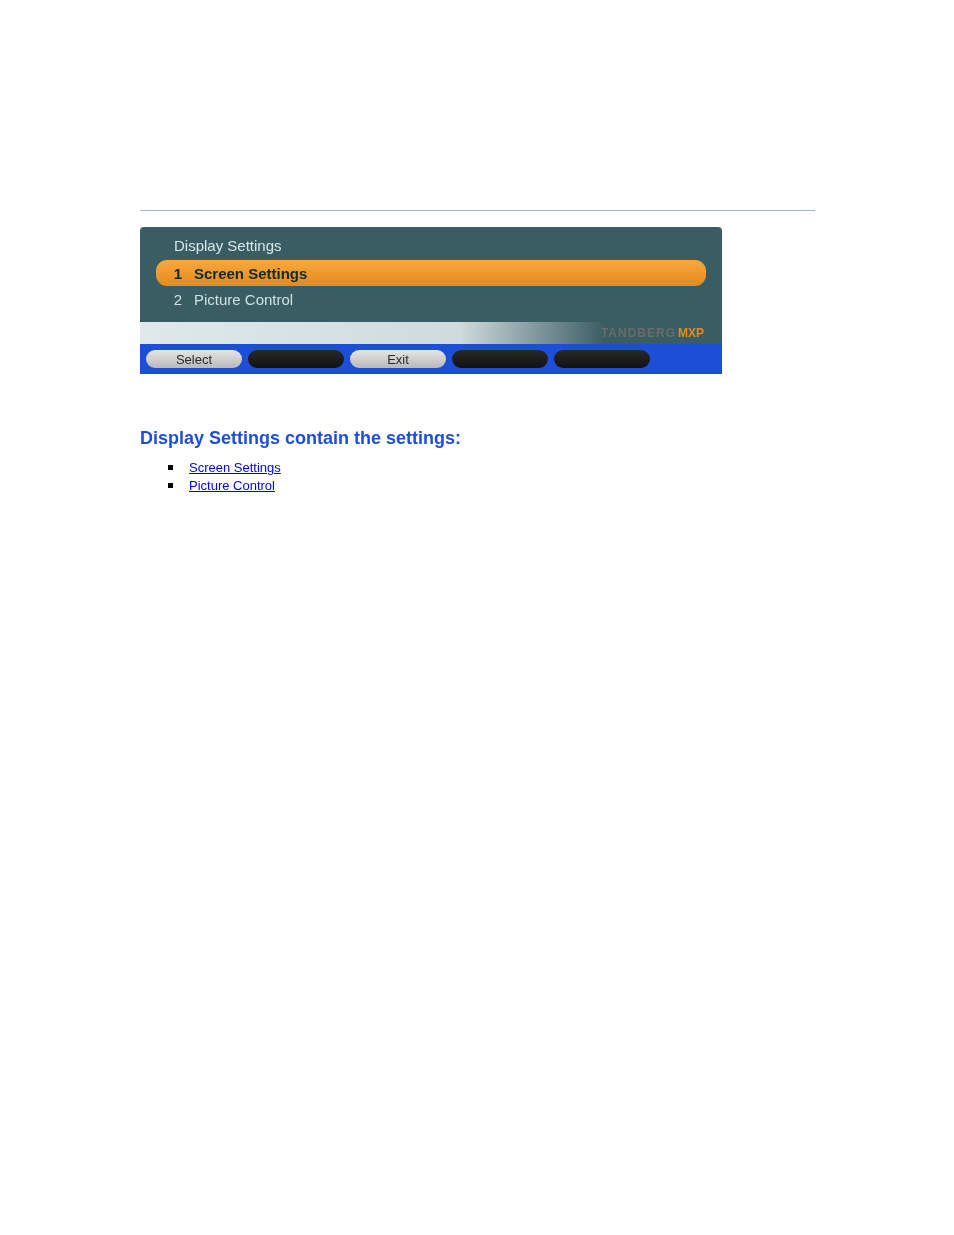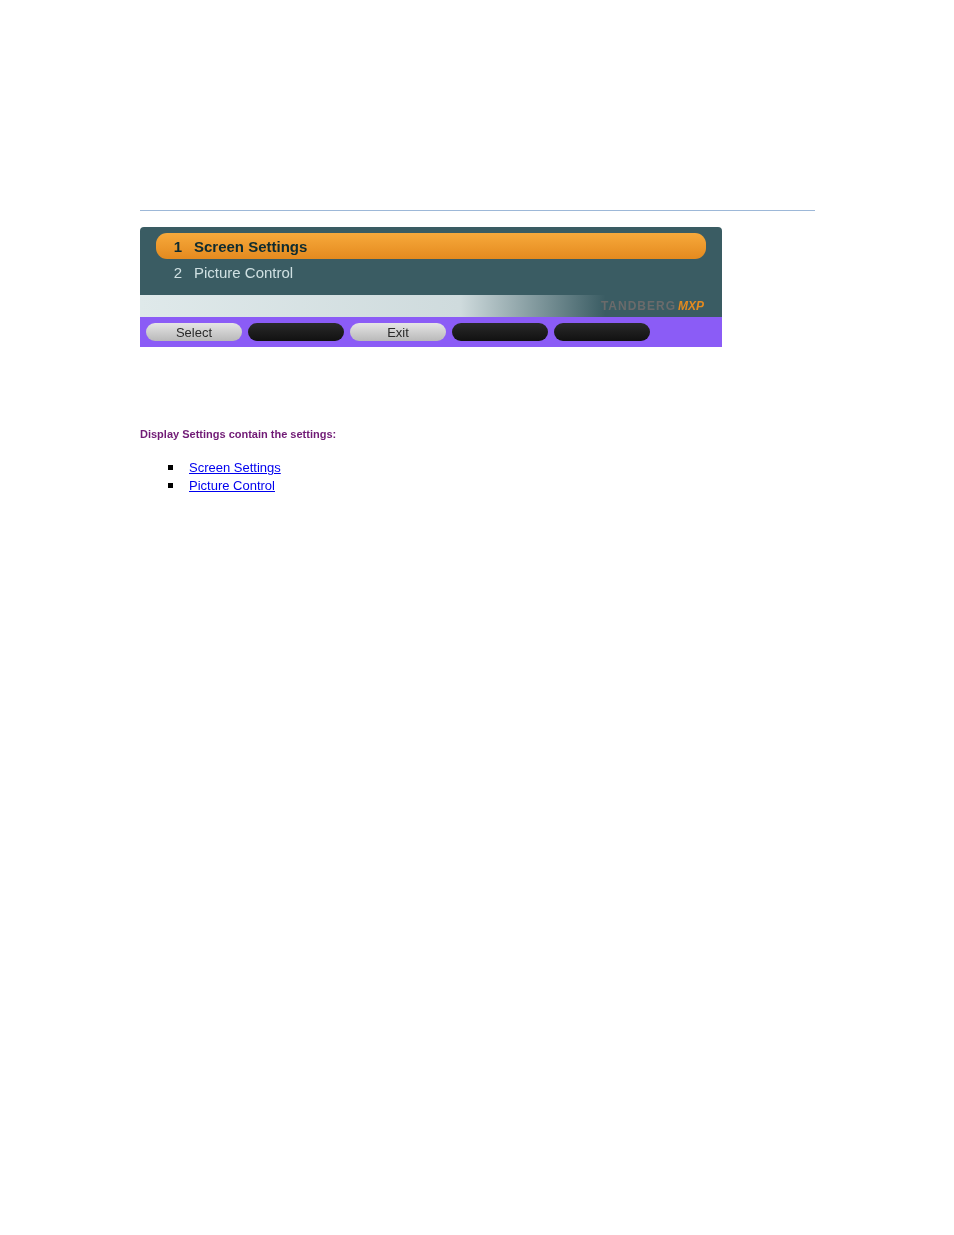--- a/index.html
+++ b/index.html
@@ -10,38 +10,39 @@
   .panel-title{color:#d8e6e8;font-size:15px;font-weight:normal;padding:4px 8px 6px 24px;}
   .menu-item{display:flex;align-items:center;padding:2px 0 2px 8px;}
   .menu-num{width:18px;text-align:right;font-size:15px;}
   .menu-label{padding-left:12px;font-size:15px;}
   .item-sel{background:linear-gradient(#f7a93b,#e48a1f);color:#0e2b30;border-radius:11px;height:22px;margin-left:6px;margin-right:6px;}
   .item-sel .menu-num{color:#0e2b30;font-weight:bold;}
   .item-sel .menu-label{color:#0e2b30;font-weight:bold;}
   .item-unsel{color:#cfe0e2;margin-left:6px;margin-right:6px;height:22px;}
   .brandbar{background:linear-gradient(to right,#dfe9ea 0%,#cfdbdd 55%,#3a5c63 80%);height:22px;text-align:right;padding-right:18px;line-height:22px;font-size:12px;}
   .brand-t{color:#6b6b6b;font-weight:bold;letter-spacing:1px;font-family:Liberation Sans, sans-serif;}
-  .brand-m{color:#e48a1f;font-style:italic;font-weight:bold;margin-left:2px;}
-  .btnbar{background:#8b5cf6;height:30px;display:flex;align-items:center;padding:0 6px;gap:6px;}
+  .brand-m{color:#e48a1f;font-weight:bold;margin-left:2px;}
+  .btnbar{background:#1d4ed8;height:30px;display:flex;align-items:center;padding:0 6px;gap:6px;}
   .btn{width:96px;height:18px;border-radius:9px;background:linear-gradient(#e5e5e5,#b9b9b9);color:#2a2a2a;font-size:13px;display:flex;align-items:center;justify-content:center;}
   .btn.empty{background:linear-gradient(#2a2a2a,#111);color:#333;}
-  .section-text{position:absolute;left:140px;top:428px;width:675px;font-size:11px;color:#701a75;}
+  .section-text{position:absolute;left:140px;top:428px;width:675px;font-size:18px;color:#1d4ed8;}
   .links{position:absolute;left:168px;top:460px;font-size:13px;}
   .bullet-row{display:flex;align-items:center;margin-bottom:3px;}
   .bullet{width:5px;height:5px;background:#000;margin-right:16px;}
   a.link{color:#0000ee;text-decoration:underline;}
 </style>
 </head>
 <body>
 
 <div class="page">
   <div class="hr"></div>
 
   <div class="screenshot">
     <div class="panel">
+      <div class="panel-title">Display Settings</div>
       <div class="menu-item item-sel">
         <span class="menu-num">1</span>
         <span class="menu-label">Screen Settings</span>
       </div>
       <div class="menu-item item-unsel">
         <span class="menu-num">2</span>
         <span class="menu-label">Picture Control</span>
       </div>
     </div>
     <div class="brandbar">

